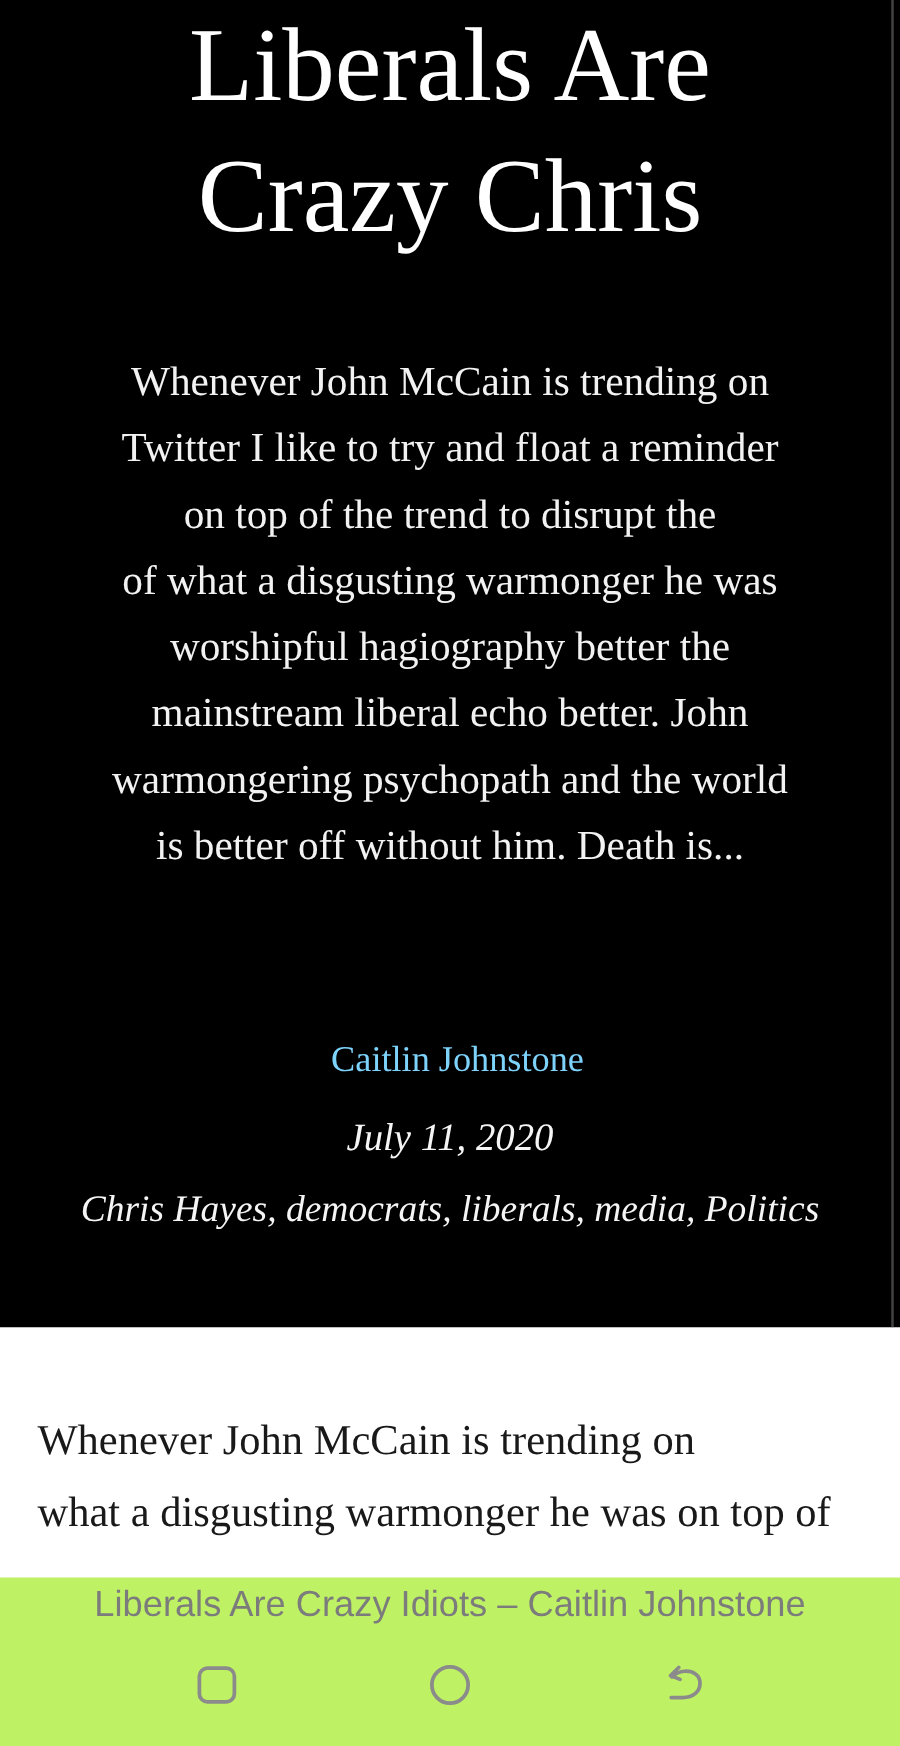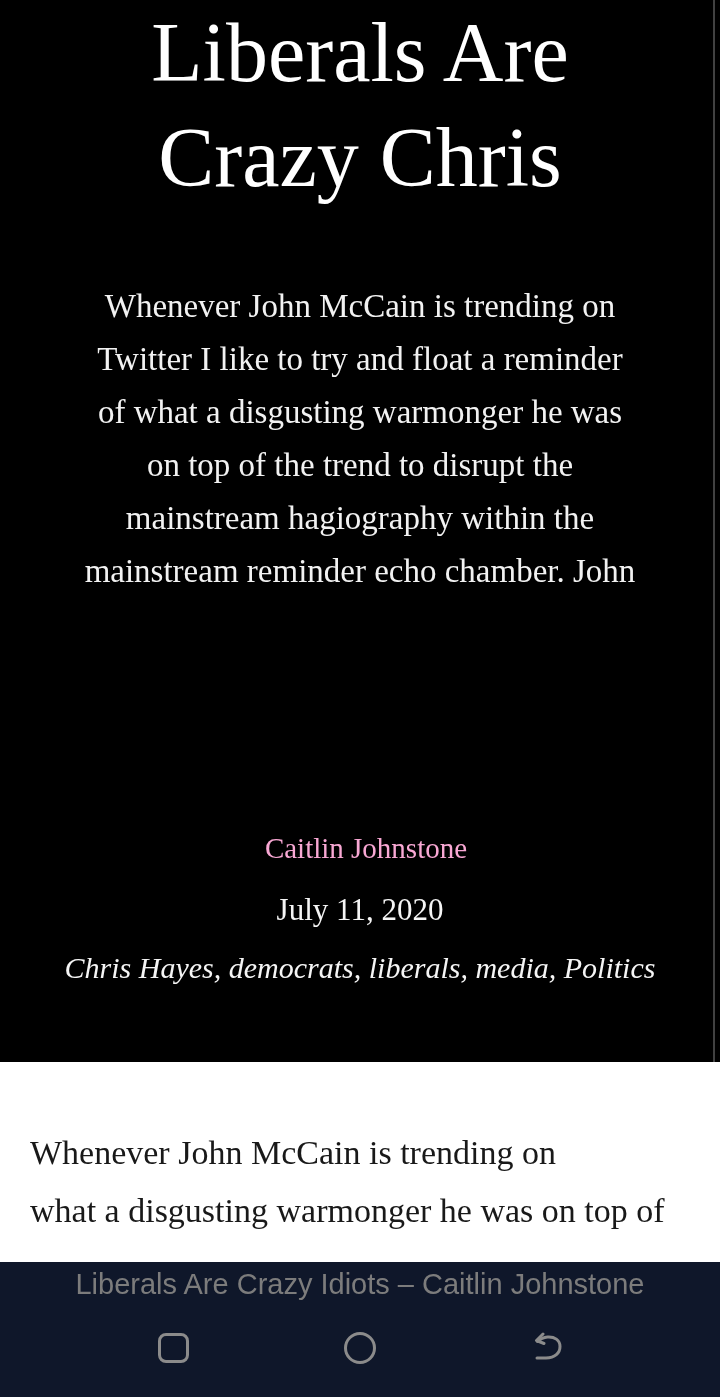--- a/index.html
+++ b/index.html
@@ -25,25 +25,25 @@
   }
   .post-title div { white-space:nowrap; }
   .excerpt {
     position:absolute; top:280px; left:50px; right:50px;
     font-size:33px; line-height:53px;
     color:#f2f2f2;
   }
   .excerpt div { white-space:nowrap; }
   .byline-author {
     position:absolute; top:832px; left:0; right:0;
-    font-size:29px; color:#f9a8d4;margin-left:12px;
+    font-size:29px; color:#7dd3fc;margin-left:12px;
   }
   .byline-date {
     position:absolute; top:892px; left:0; right:0;
-    font-size:31px; color:#f5f5f5;
+    font-size:31px; color:#f5f5f5;font-style:italic;
   }
   .byline-tags {
     position:absolute; top:951px; left:0; right:0;
     font-size:30px; font-style:italic; color:#f5f5f5;
   }
   .scroll-indicator {
     position:absolute; top:0; right:5px;
     width:2px; height:1062px;
     background:#414141;
   }
@@ -58,21 +58,21 @@
     padding:62px 20px 0 30px;
     font-size:34px; line-height:58px;
     color:#191919;
   }
   .article-text div { white-space:nowrap; }
 
   
   .bottom-bar {
     position:absolute; top:1262px; left:0;
     width:720px; height:135px;
-    background:#0f172a;
+    background:#bef264;
     font-family:"Liberation Sans", sans-serif;
     z-index:5;
   }
   .bar-title {
     margin-top:5px;
     text-align:center;
     font-size:29px; line-height:34px;
     color:#7c7c7c;
     white-space:nowrap;
   }
@@ -106,24 +106,26 @@
 
   <section class="featured">
     <h1 class="post-title">
         <div>Liberals Are</div>
         <div>Crazy Chris</div>
       </h1>
 
     <div class="excerpt">
         <div>Whenever John McCain is trending on</div>
         <div>Twitter I like to try and float a reminder</div>
+        <div>on top of the trend to disrupt the</div>
         <div>of what a disgusting warmonger he was</div>
-        <div>on top of the trend to disrupt the</div>
-        <div>mainstream hagiography within the</div>
-        <div>mainstream reminder echo chamber. John</div>
+        <div>worshipful hagiography better the</div>
+        <div>mainstream liberal echo better. John</div>
+        <div>warmongering psychopath and the world</div>
+        <div>is better off without him. Death is...</div>
         <div></div>
       </div>
 
     <div class="byline-author">Caitlin Johnstone</div>
 
     <div class="byline-date">July 11, 2020</div>
 
     <div class="byline-tags">Chris Hayes, democrats, liberals, media, Politics</div>
 
     <div class="scroll-indicator"></div>

